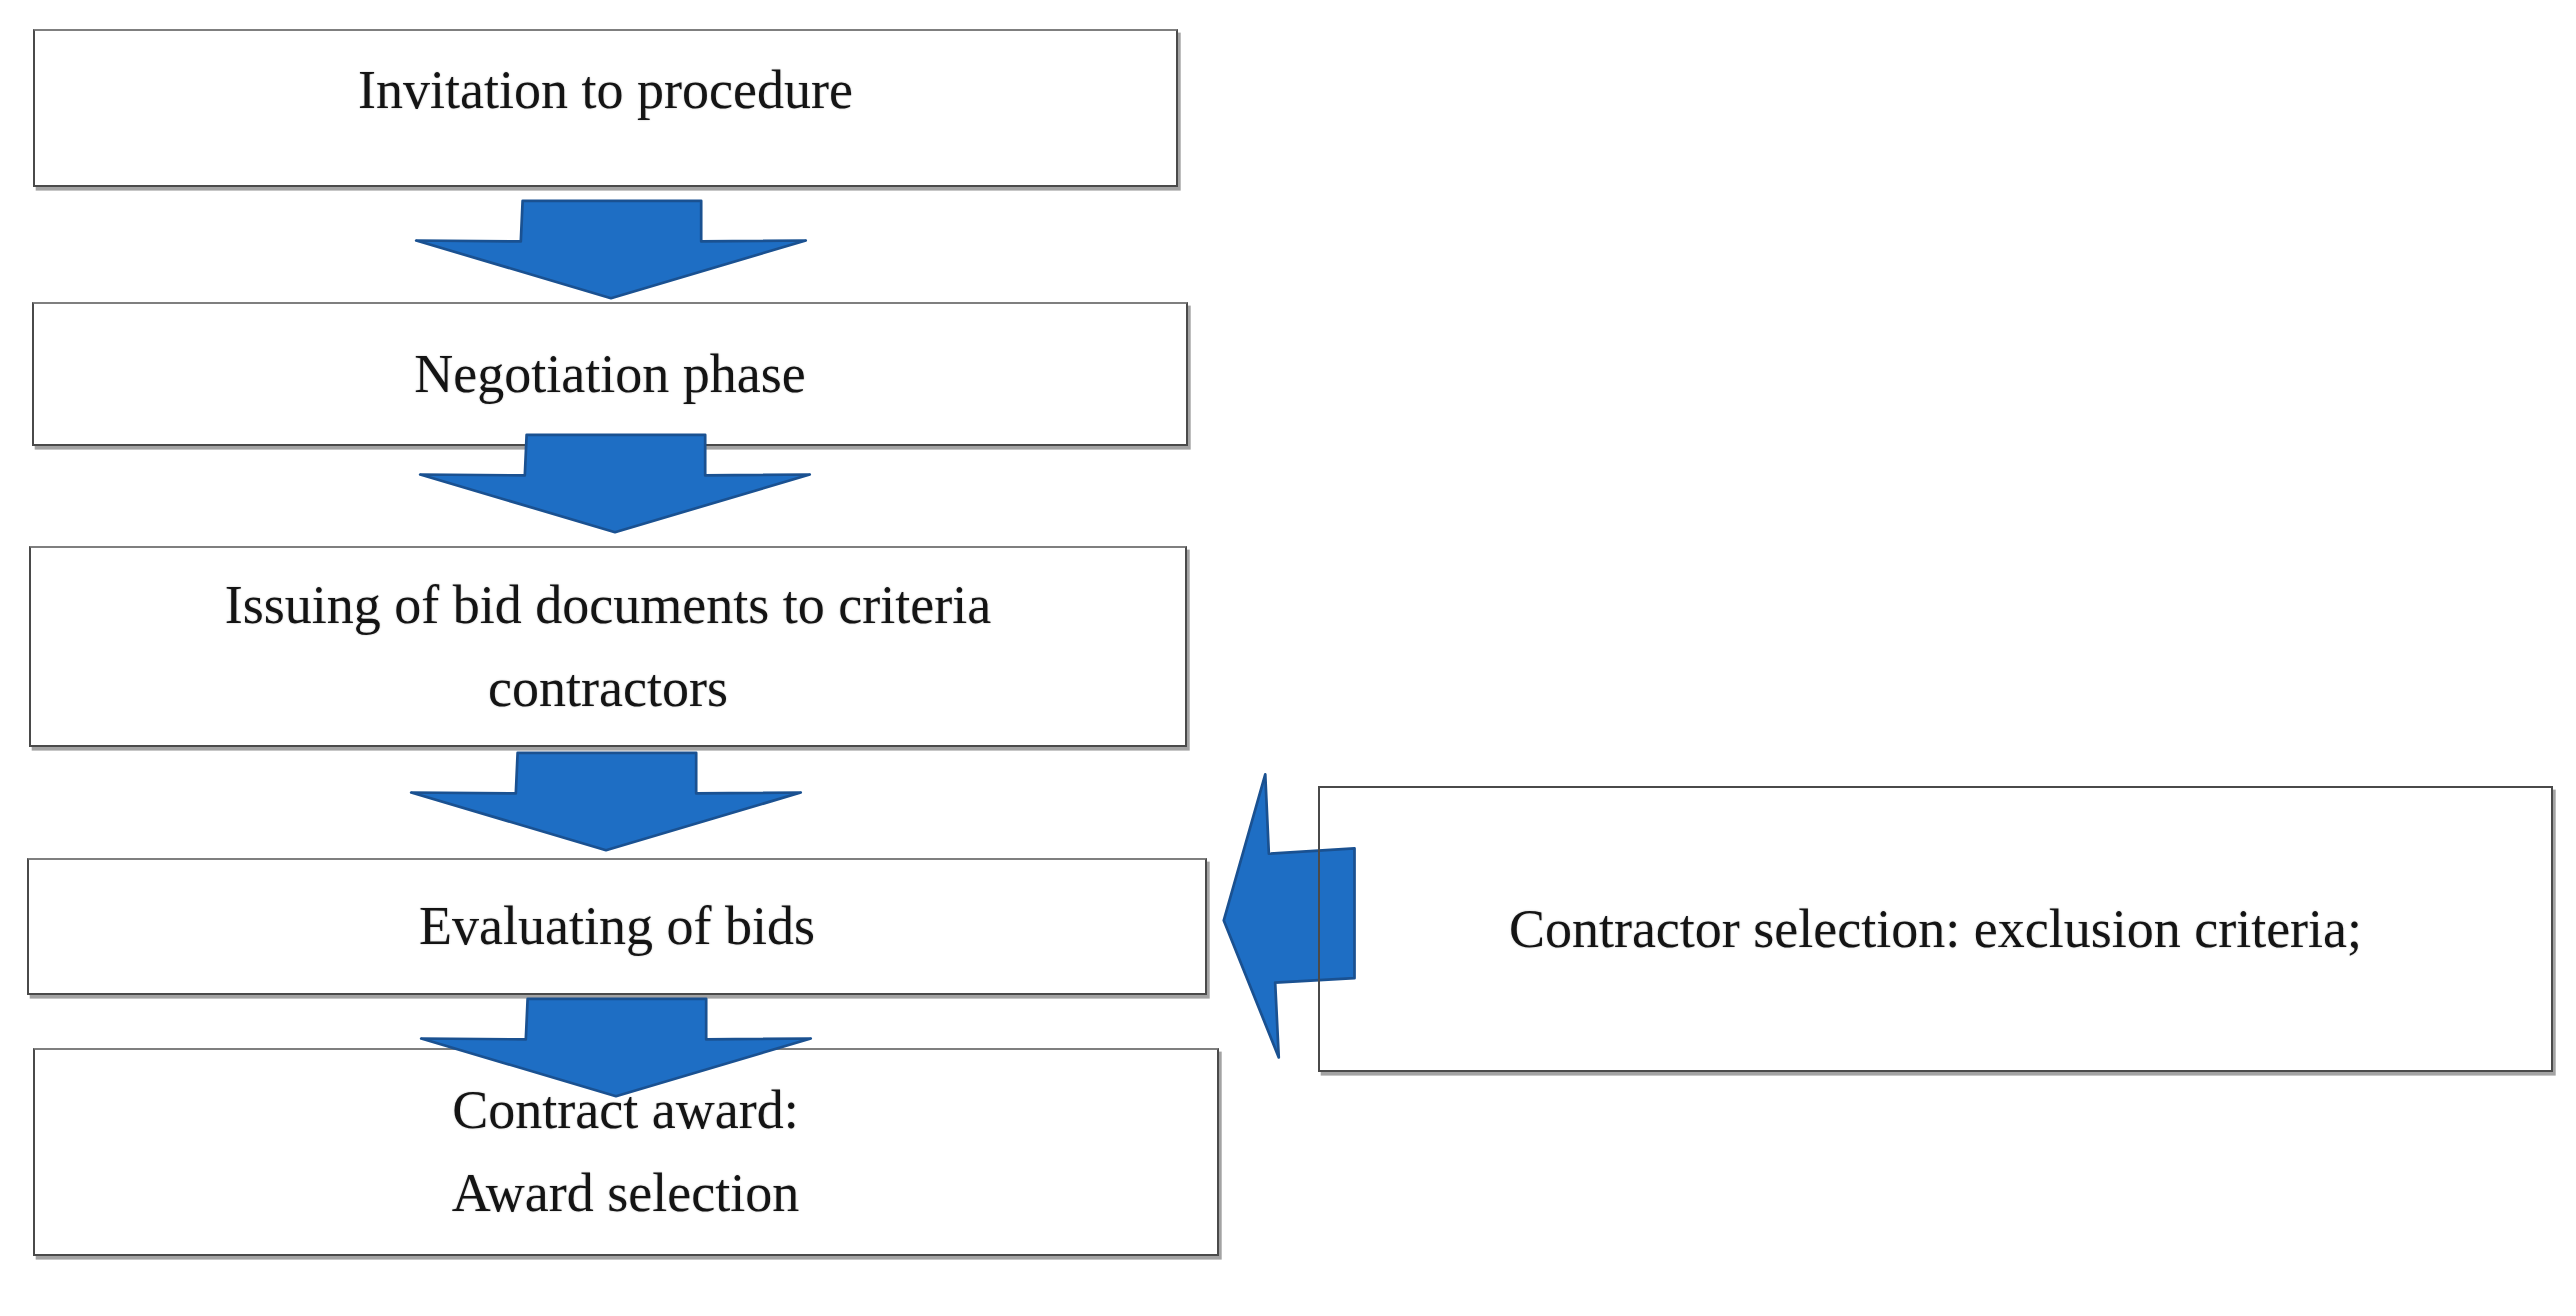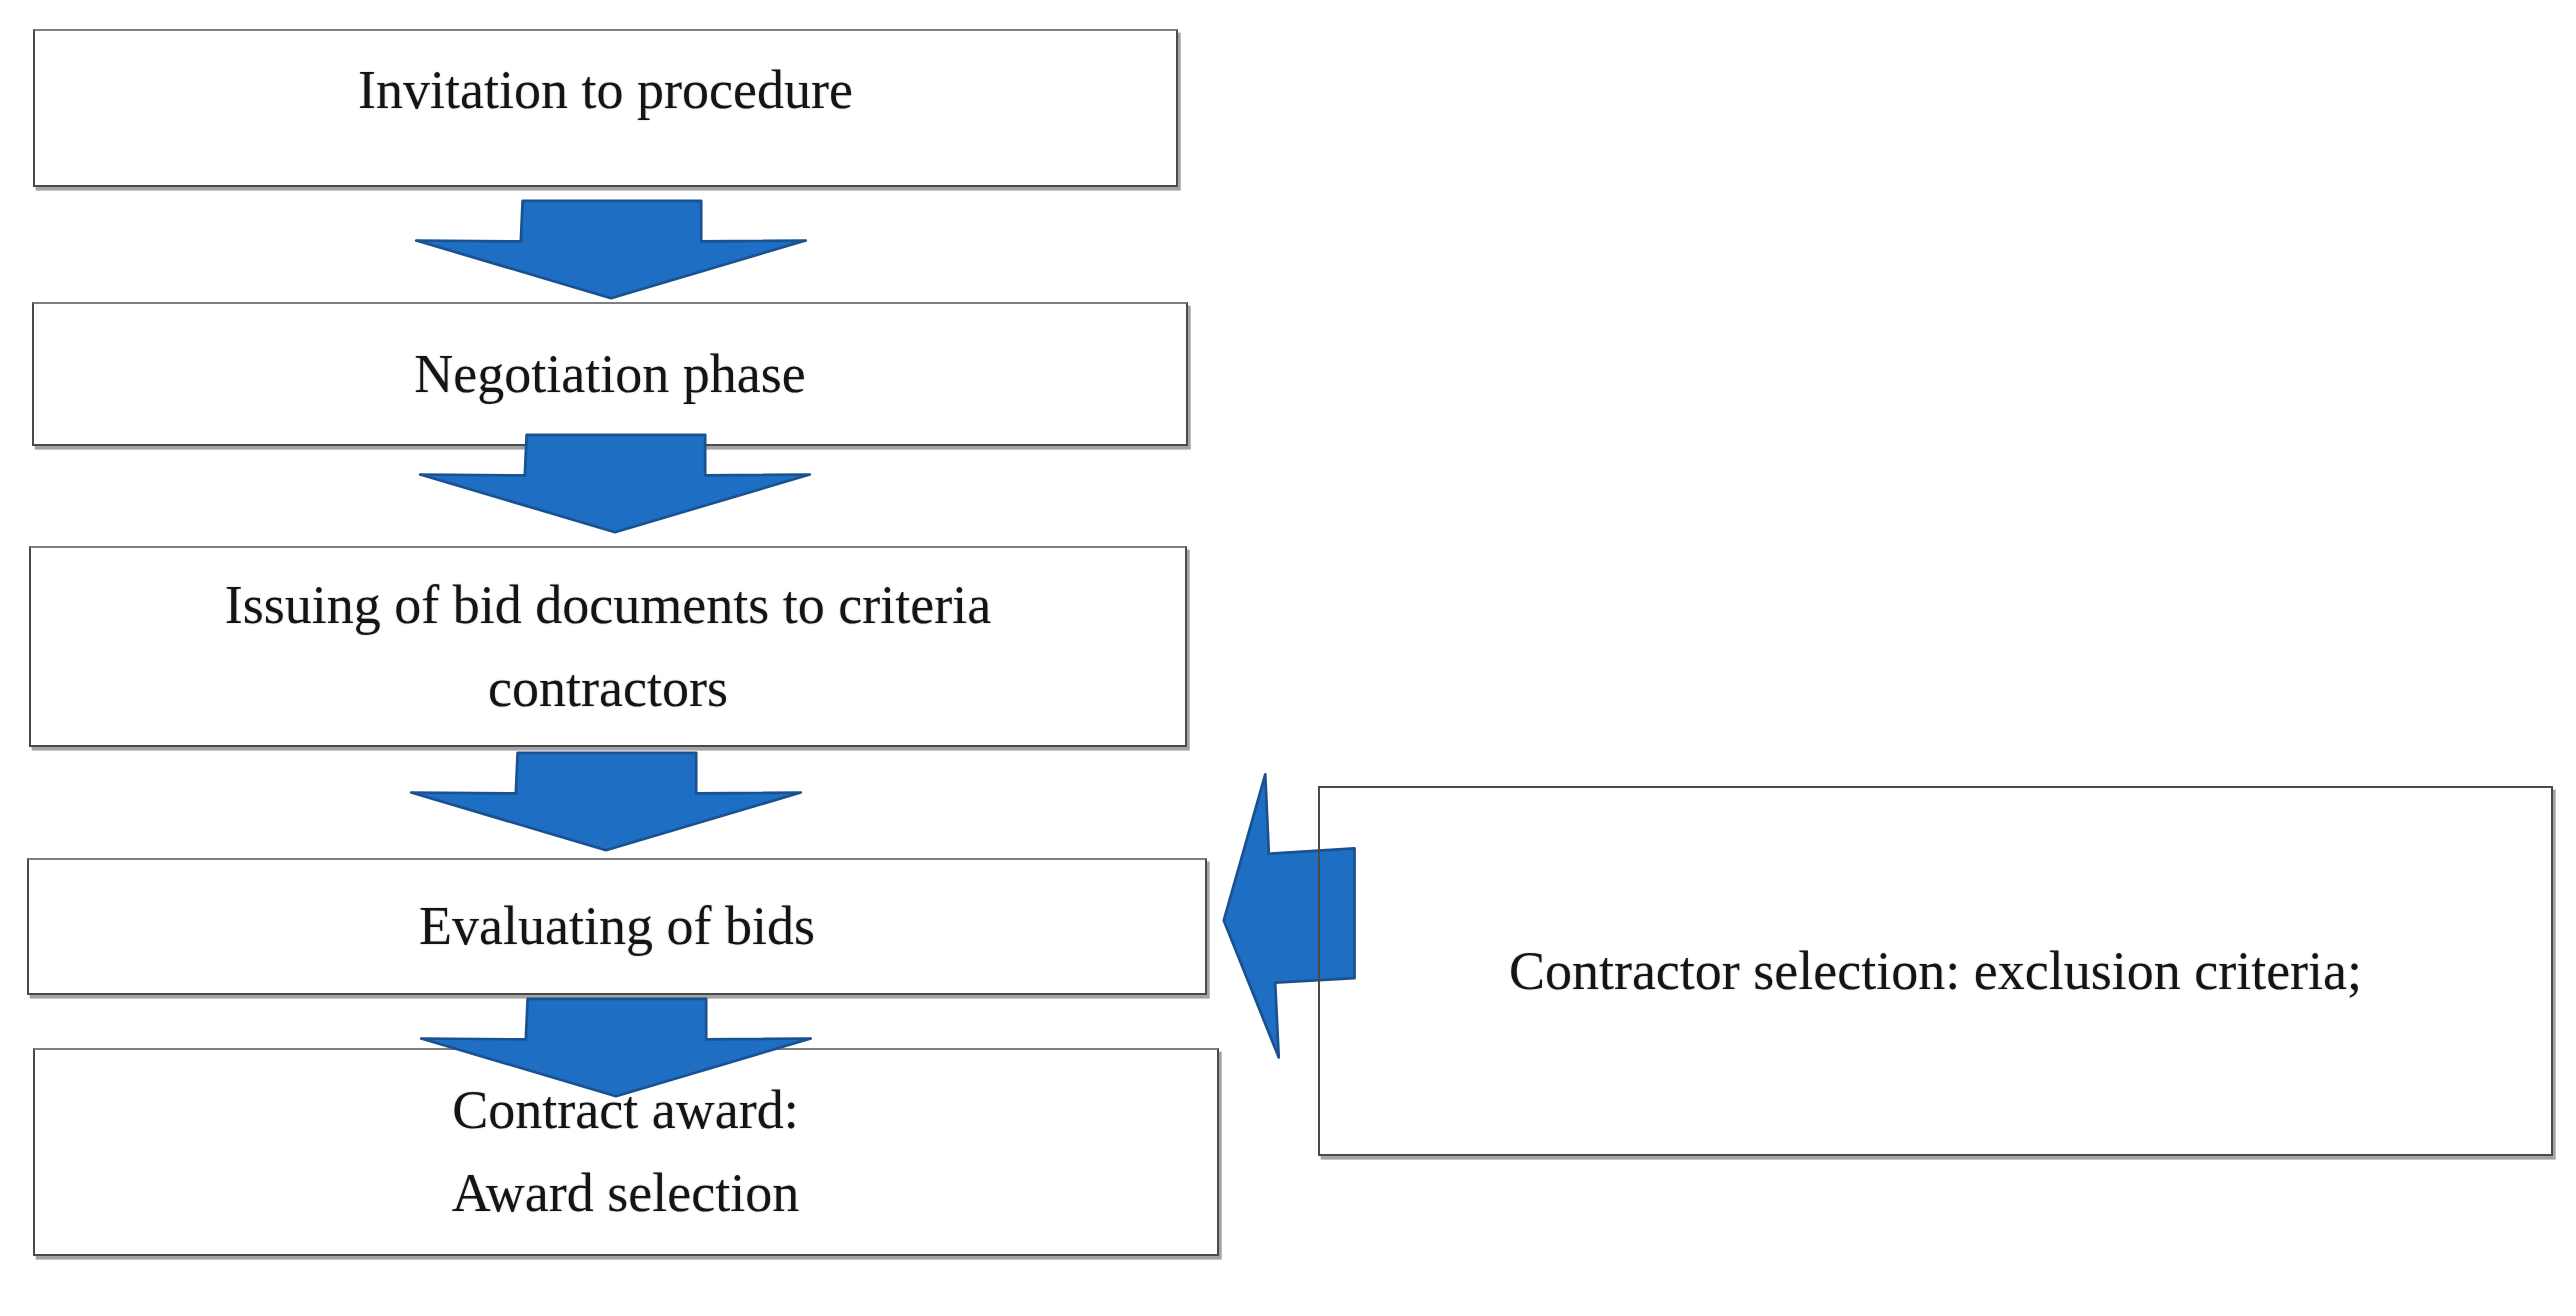--- a/index.html
+++ b/index.html
@@ -28,21 +28,21 @@
   .box-line{white-space:nowrap;}
   .arrow{position:absolute;}
   .down-arrow{z-index:5;}
   .left-arrow{z-index:1;}
   #box-invitation { left:33px;  top:29px;   width:1145px; height:158px; padding-bottom:36px; }
   #box-negotiation{ left:32px;  top:302px;  width:1156px; height:144px; }
   #box-issuing    { left:29px;  top:546px;  width:1158px; height:201px; }
   #box-evaluating { left:27px;  top:858px;  width:1180px; height:137px; }
   #box-award      { left:32.5px;  top:1048px; width:1186px; height:208px; }
   #box-annotation {
-    left:1318px; top:786px; width:1235px; height:370px;
+    left:1318px; top:786px; width:1235px; height:286px;
     background:transparent;            
     border-top-color:var(--box-border,#4a4a4a);
     z-index:3;
   }
   #down-arrow-1{ left:414px; top:199px; }
   #down-arrow-2{ left:418px; top:433px; }
   #down-arrow-3{ left:409px; top:751px; }
   #down-arrow-4{ left:419px; top:997px; }
   #left-arrow-evaluating{ left:1219px; top:769px; }
 </style>

